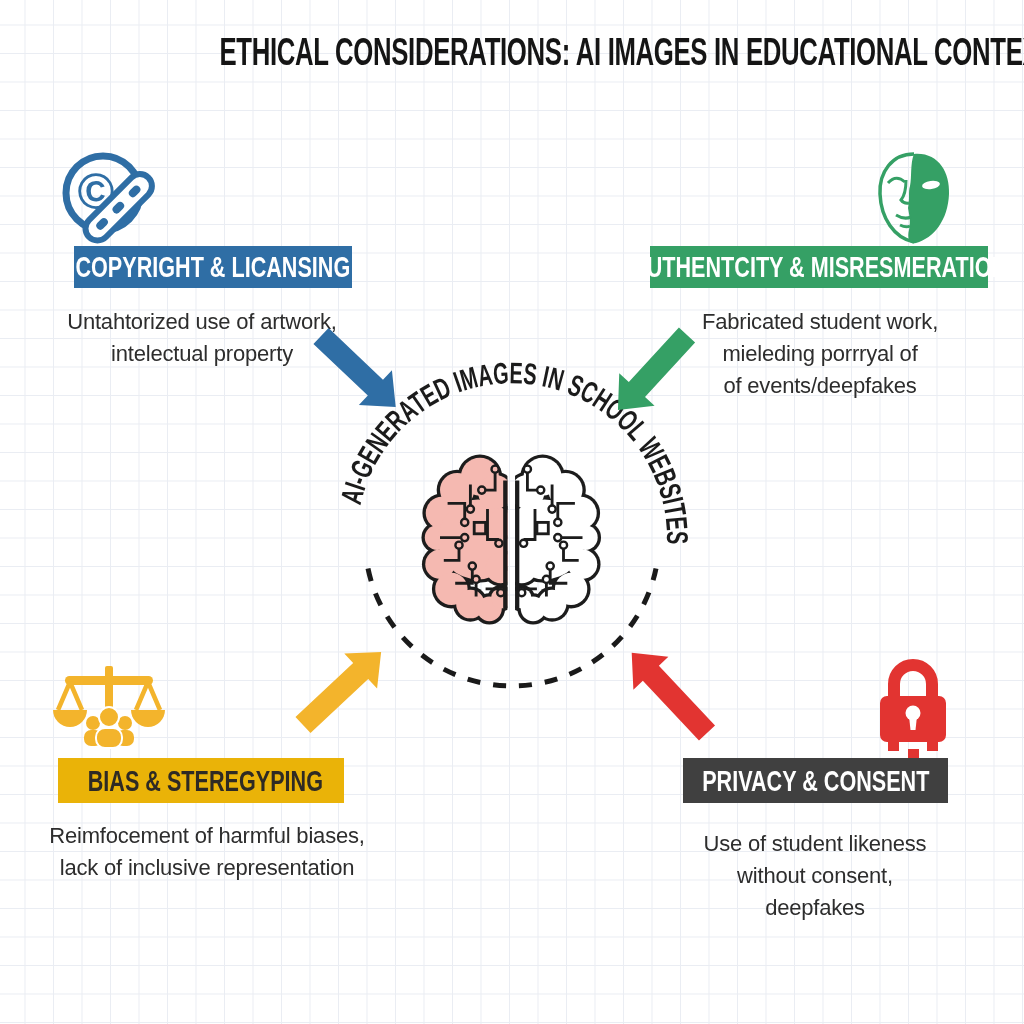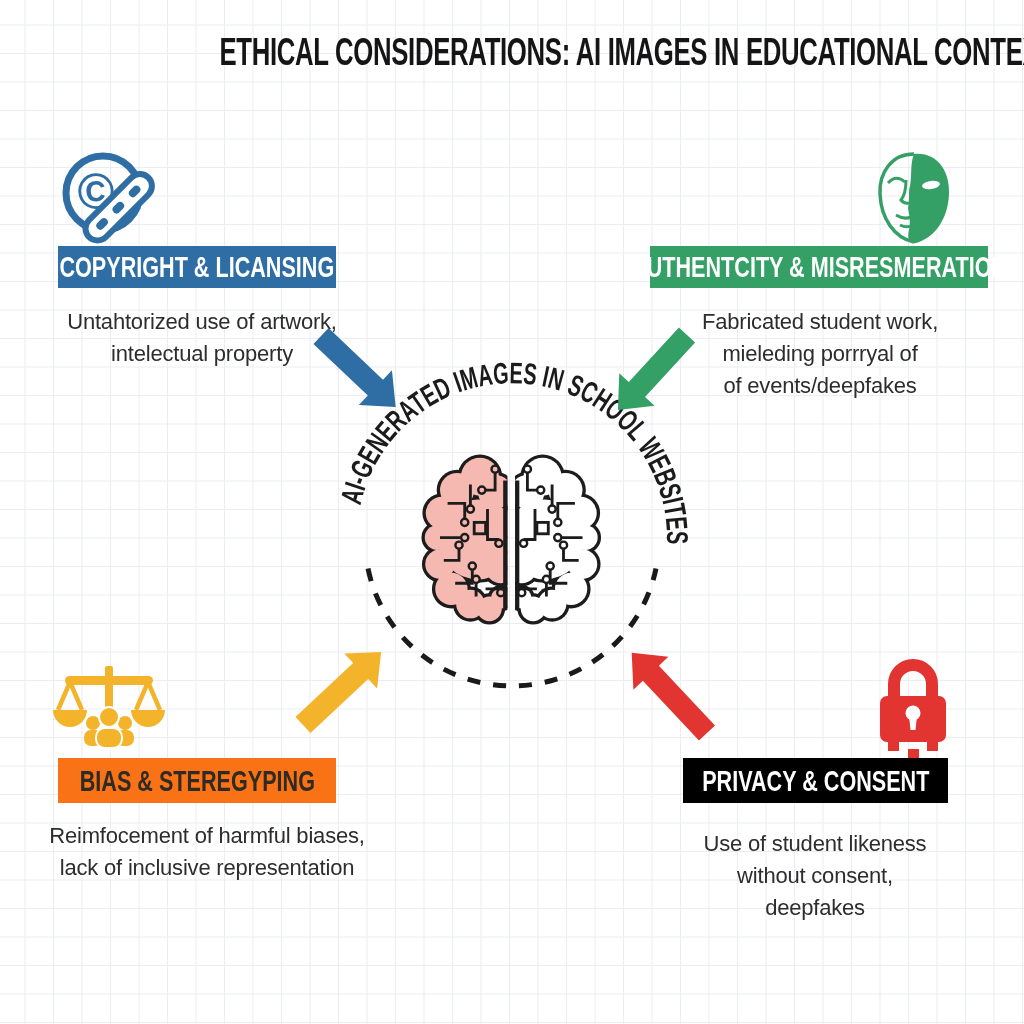--- a/index.html
+++ b/index.html
@@ -19,23 +19,23 @@
     color:#151515;white-space:nowrap;letter-spacing:-.5px;
     transform:scaleX(.66);transform-origin:center;
   }
   .bar{position:absolute;display:flex;align-items:center;justify-content:center;}
   .bar span{
     display:inline-block;font-weight:bold;font-size:30px;color:#ffffff;
     white-space:nowrap;transform:scaleX(.72);transform-origin:center;letter-spacing:0;
   }
   .bar-blue{background:#2f6ea5;}
   .bar-green{background:#35a065;}
-  .bar-yellow{background:#f97316;}
+  .bar-yellow{background:#eab308;padding-left:8px;}
   .bar-yellow span{color:#2e2a24;}
-  .bar-red{background:#000000;}
+  .bar-red{background:#404040;}
   .desc{position:absolute;text-align:center;font-size:22px;line-height:32px;color:#2d2d2d;letter-spacing:-.2px;}
   .icon-box{position:absolute;}
   svg{display:block;}
   .overlay{position:absolute;left:0;top:0;}
 </style>
 </head>
 <body>
 
 <div class="title-wrap">
   <span>ETHICAL CONSIDERATIONS: AI IMAGES IN EDUCATIONAL CONTEXTS</span>
@@ -46,21 +46,21 @@
     <circle cx="45" cy="45" r="37" fill="none" stroke="#2f6ea5" stroke-width="7"></circle>
     <text x="38" y="61" text-anchor="middle" font-size="50" font-weight="bold" fill="#2f6ea5" font-family="Liberation Sans, sans-serif">©</text>
     <g transform="translate(31,89) rotate(-45)">
       <rect x="0" y="-12" width="84" height="24" rx="12" fill="#ffffff" stroke="#2f6ea5" stroke-width="6"></rect>
       <rect x="12" y="-4" width="13" height="8" rx="4" fill="#2f6ea5"></rect>
       <rect x="35" y="-4" width="13" height="8" rx="4" fill="#2f6ea5"></rect>
       <rect x="58" y="-4" width="13" height="8" rx="4" fill="#2f6ea5"></rect>
     </g>
   </svg>
 </div>
-<div class="bar bar-blue" style="left:58px;top:246px;width:278px;height:42px;">
+<div class="bar bar-blue" style="left:74px;top:246px;width:278px;height:42px;">
   <span>COPYRIGHT &amp; LICANSING</span>
 </div>
 <div class="desc" style="left:42px;top:306px;width:320px;">
   <div>Untahtorized use of artwork,</div>
   <div>intelectual property</div>
 </div>
 
 <div class="icon-box" style="left:864px;top:148px;">
   <svg width="100" height="100" viewBox="0 0 100 100">
     <path d="M50,6 C28,6 15,24 16,46 C17,70 30,90 50,94" fill="none" stroke="#35a065" stroke-width="3.5"></path>

